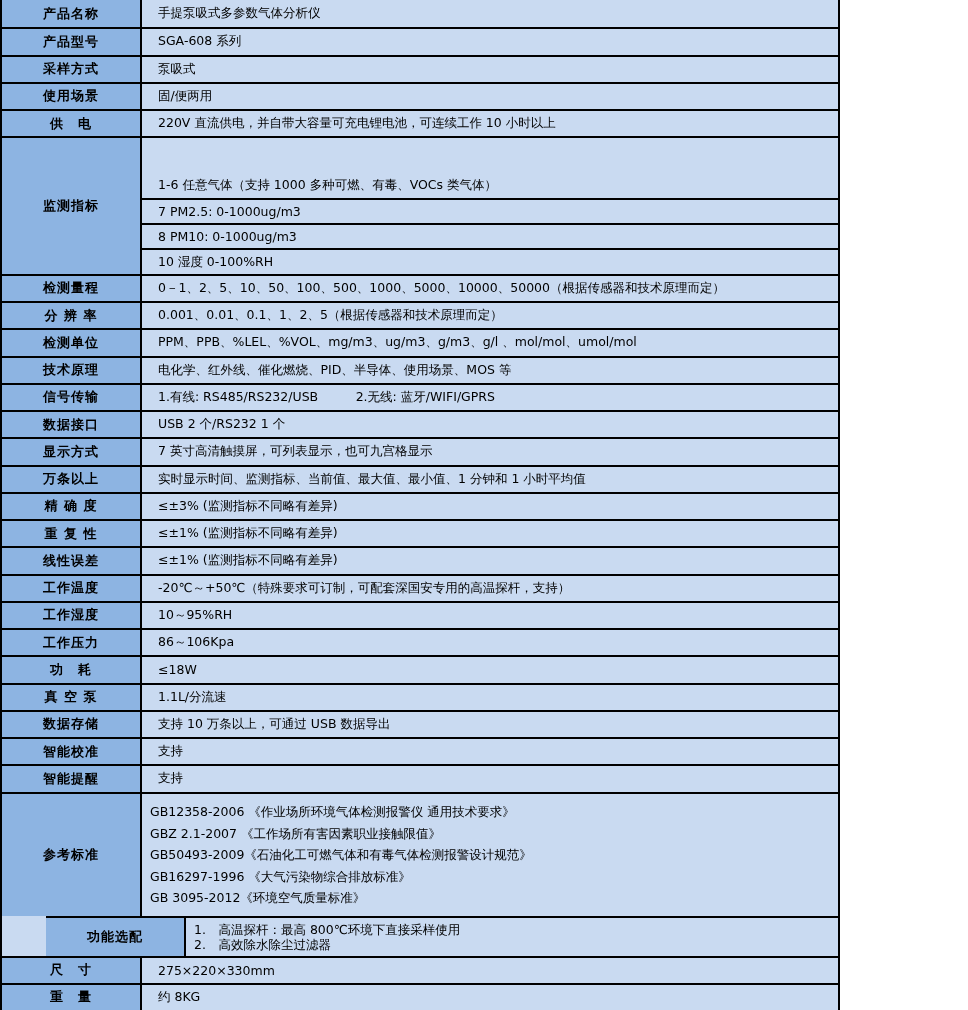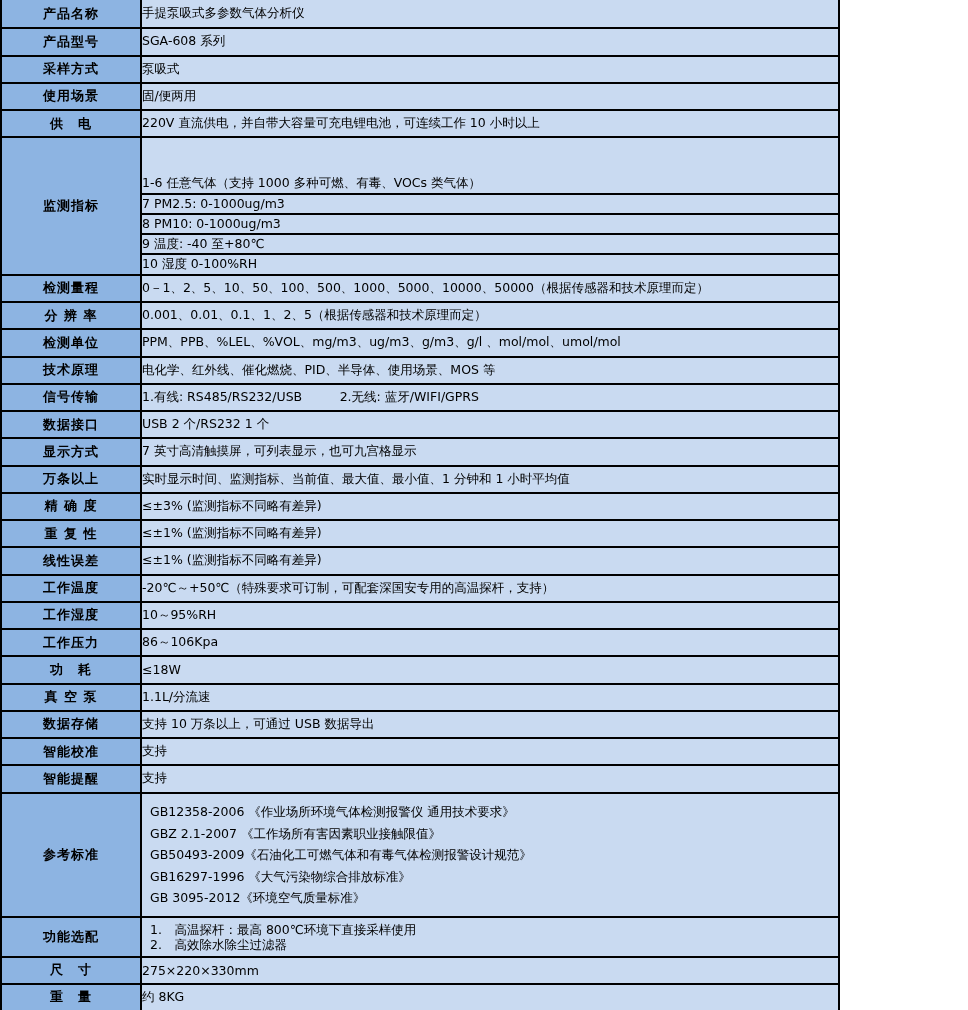--- a/index.html
+++ b/index.html
@@ -10,34 +10,34 @@
     display:flex; flex-direction:column;
     border-left:2px solid #000; border-right:2px solid #000;
     background:#C9DAF1;
     overflow:hidden;
   }
   .row { display:flex; flex:0 0 auto; }
   .row + .row { border-top:2px solid #000; }
   .row.single { height:27.25px; }
   .row.group  { height:137.5px; }
   .row.refs   { height:124px; }
-  .row.opts   { height:40px; }
+  .row.opts   { height:40px;margin-left:44px; }
   .label {
     flex:0 0 140px; width:140px;
     background:#8DB4E2;
     border-right:2px solid #000;
     display:flex; align-items:center; justify-content:center;
     font-weight:bold; font-size:13px; letter-spacing:1px;
     text-align:center;
   }
   .value {
     flex:1 1 auto;
     background:#C9DAF1;
     display:flex; align-items:center;
-    padding-left:0;
+    padding-left:16px;
     font-size:12.5px;
     white-space:nowrap; overflow:hidden;
   }
   .subcol { flex:1 1 auto; display:flex; flex-direction:column;margin-top:36px; }
   .subcol .value { flex:1 1 0; }
   .subcol .value + .value { border-top:2px solid #000; }
   .value.multi {
     flex-direction:column; align-items:stretch;
     justify-content:space-evenly;
     padding:4px 0 4px 8px;
@@ -73,21 +73,20 @@
     <div class="label">供　电</div>
     <div class="value">220V 直流供电，并自带大容量可充电锂电池，可连续工作 10 小时以上</div>
   </div>
 
   <div class="row group">
     <div class="label">监测指标</div>
     <div class="subcol">
       <div class="value">1-6 任意气体（支持 1000 多种可燃、有毒、VOCs 类气体）</div>
       <div class="value">7 PM2.5: 0-1000ug/m3</div>
       <div class="value">8 PM10: 0-1000ug/m3</div>
-      <div class="value">9 温度: -40 至+80℃</div>
       <div class="value">10 湿度 0-100%RH</div>
     </div>
   </div>
 
   <div class="row single">
     <div class="label">检测量程</div>
     <div class="value">0－1、2、5、10、50、100、500、1000、5000、10000、50000（根据传感器和技术原理而定）</div>
   </div>
 
   <div class="row single">

